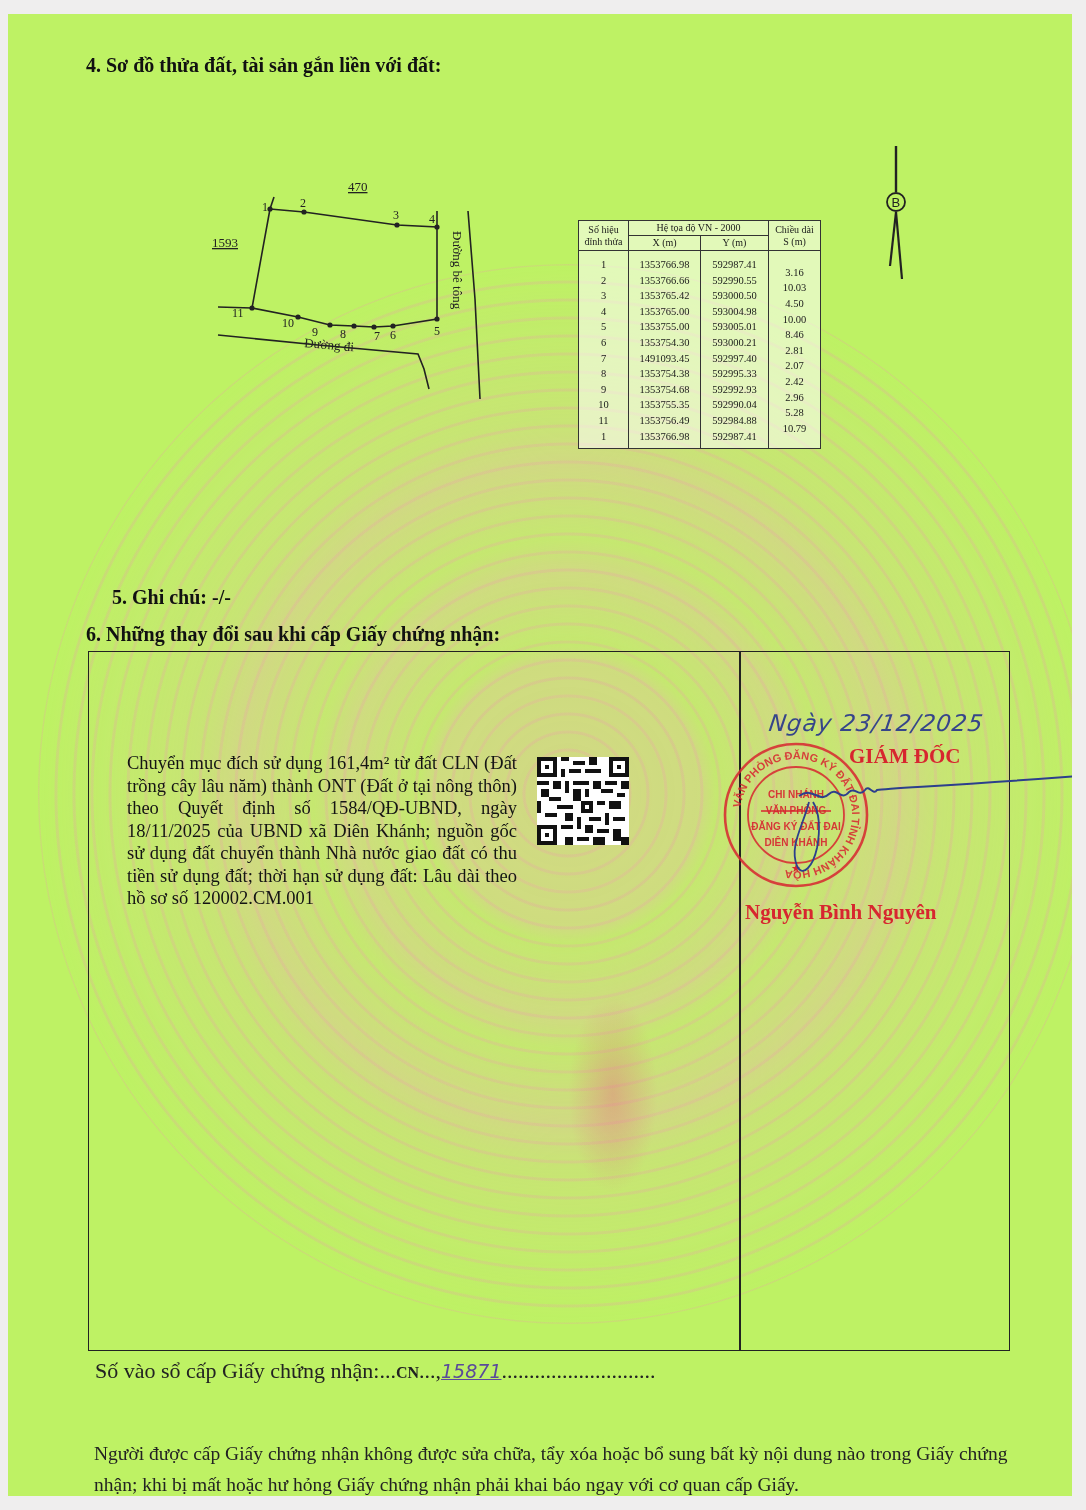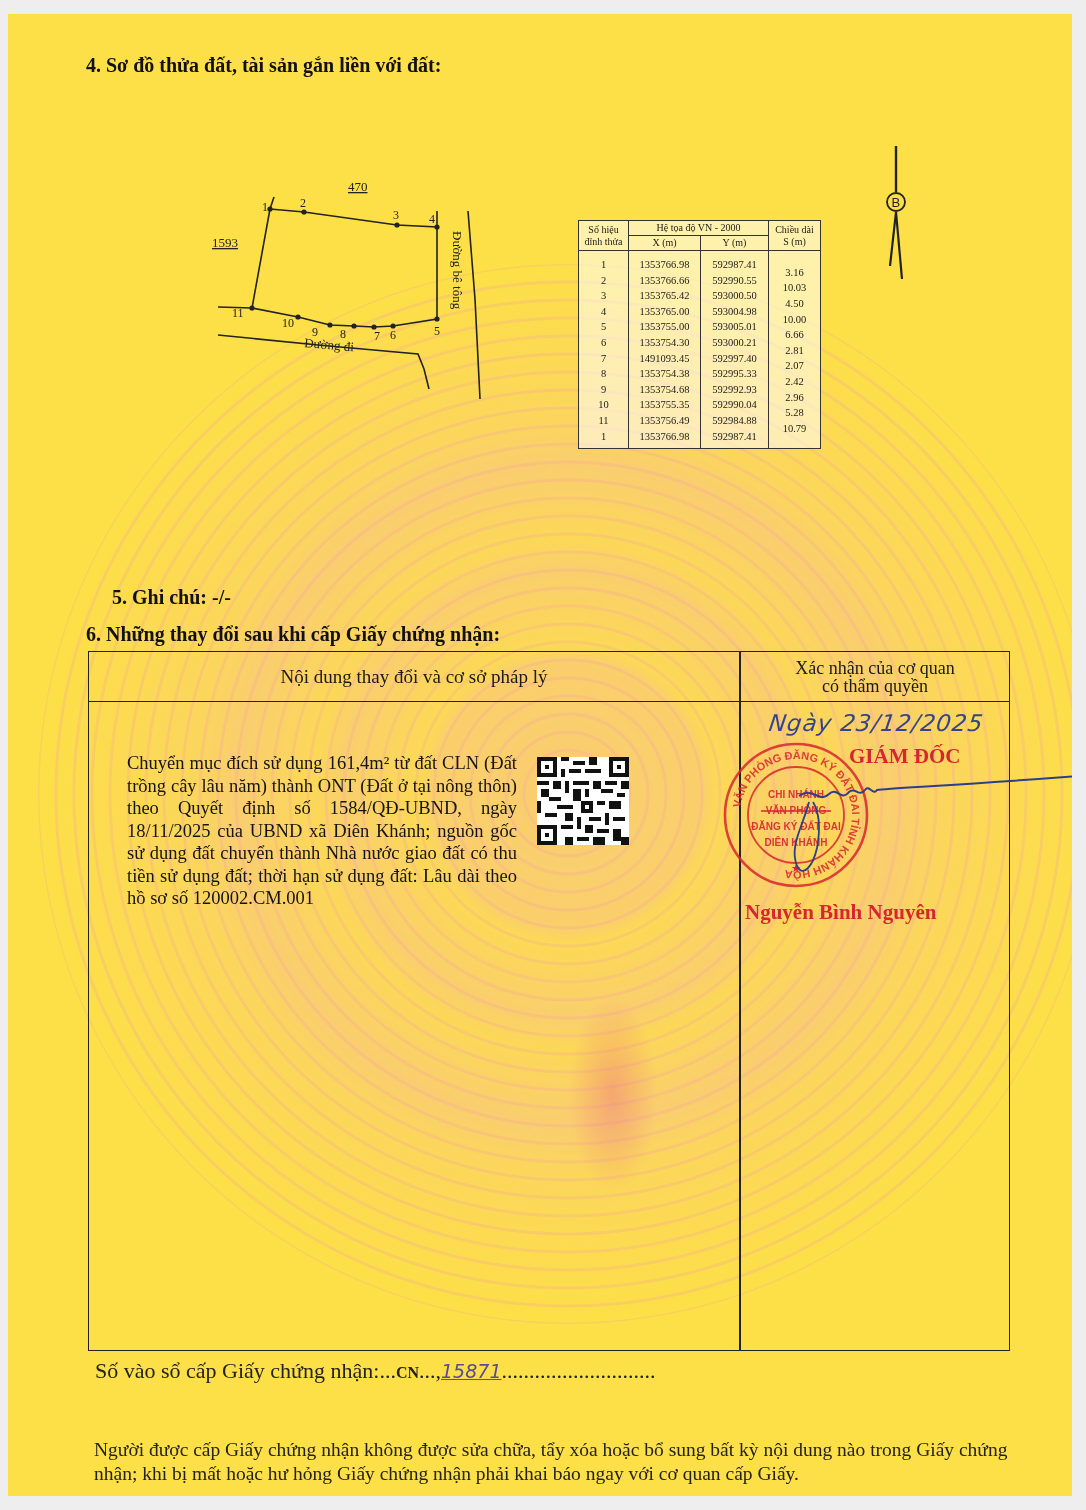--- a/index.html
+++ b/index.html
@@ -7,21 +7,21 @@
   body {
     background: #efeeee;
     font-family: "Liberation Serif", "DejaVu Serif", serif;
     color: #1a1a1a;
     position: relative;
   }
   .page {
     position: absolute;
     left: 8px; top: 14px;
     width: 1064px; height: 1482px;
-    background: #fde047;
+    background: #bef264;
     overflow: hidden;
   }
   
   .watermark {
     position: absolute;
     left: 30px; top: 250px;
     width: 1060px; height: 1060px;
     border-radius: 50%;
     background:
       repeating-radial-gradient(circle at 50% 50%,
@@ -130,21 +130,21 @@
   .reg-line {
     position: absolute; left: 87px; top: 1344px;
     font-size: 22px; color: #222; white-space: nowrap;
   }
   .reg-line .cn { font-weight: bold; font-size: 16px; }
   .reg-line .num { font-family: "DejaVu Sans", sans-serif; font-style: italic; color: #5a4a9a; font-size: 19px; text-decoration: underline; }
   .reg-line .dots { letter-spacing: 0; }
 
   .notice {
     position: absolute; left: 86px; top: 1424px; width: 920px;
-    font-size: 19.5px; line-height: 24px; color: #222;
+    font-size: 19.5px; line-height: 31px; color: #222;
   }
 </style>
 </head>
 <body>
 
 <div class="page">
   <div class="watermark"></div>
   <div class="watermark-blot"></div>
 
   <div class="content">
@@ -253,21 +253,21 @@
             <div>592990.04</div>
             <div>592984.88</div>
             <div>592987.41</div>
           </td>
           <td class="s">
             <div></div>
             <div>3.16</div>
             <div>10.03</div>
             <div>4.50</div>
             <div>10.00</div>
-            <div>6.66</div>
+            <div>8.46</div>
             <div>2.81</div>
             <div>2.07</div>
             <div>2.42</div>
             <div>2.96</div>
             <div>5.28</div>
             <div>10.79</div>
           </td>
         </tr>
       </tbody>
     </table>
@@ -279,27 +279,20 @@
         <text x="15.5" y="63" font-size="13" font-family="Liberation Sans, sans-serif" fill="#222">B</text>
         <line x1="20" y1="68" x2="14" y2="122" stroke="#222" stroke-width="2.2"></line>
         <line x1="20" y1="68" x2="26" y2="135" stroke="#222" stroke-width="2.2"></line>
       </svg>
     </div>
 
     <div class="sec-title" id="s5">5. Ghi chú: -/-</div>
     <div class="sec-title" id="s6">6. Những thay đổi sau khi cấp Giấy chứng nhận:</div>
 
     <div class="changes">
-      <div class="hdr">
-        <div class="hdr-left">Nội dung thay đổi và cơ sở pháp lý</div>
-        <div class="hdr-right">
-          <span>Xác nhận của cơ quan</span>
-          <span>có thẩm quyền</span>
-        </div>
-      </div>
       <div class="vline"></div>
 
       <div class="change-text">Chuyển mục đích sử dụng 161,4m² từ đất CLN (Đất trồng cây lâu năm) thành ONT (Đất ở tại nông thôn) theo Quyết định số 1584/QĐ-UBND, ngày 18/11/2025 của UBND xã Diên Khánh; nguồn gốc sử dụng đất chuyển thành Nhà nước giao đất có thu tiền sử dụng đất; thời hạn sử dụng đất: Lâu dài theo hồ sơ số 120002.CM.001</div>
 
       <div class="qr">
         <svg width="92" height="90" viewBox="0 0 23 22" shape-rendering="crispEdges">
           <rect width="23" height="22" fill="#fff"></rect>
           <g fill="#111">
             <rect x="0" y="0" width="5" height="5"></rect>
               <rect x="1" y="1" width="3" height="3" fill="#fff"></rect>

